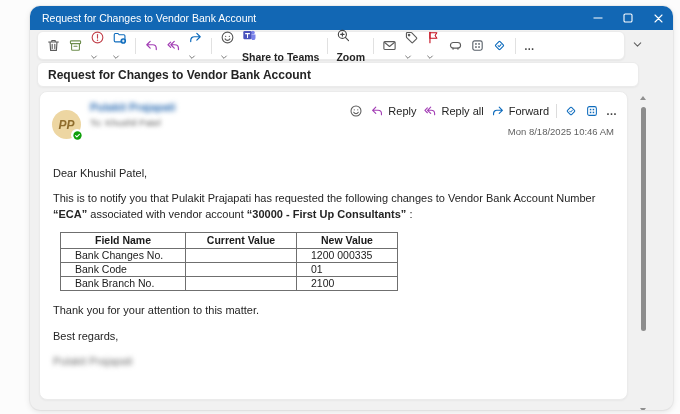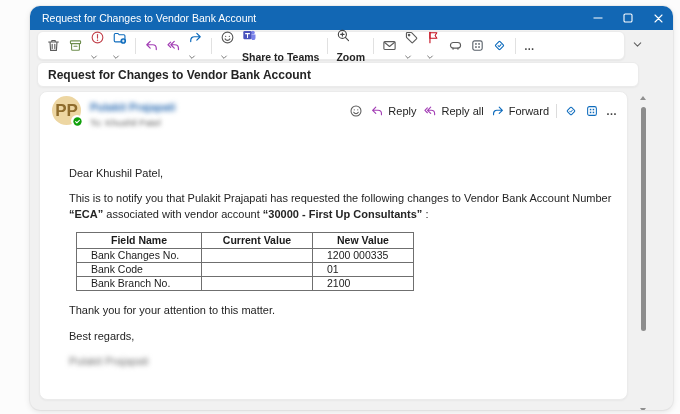--- a/index.html
+++ b/index.html
@@ -48,37 +48,37 @@
   .subject-text{font-size:12px;font-weight:700;color:#242424;padding-left:10px;white-space:nowrap;}
 
   
   .message-card{
     position:absolute;left:9px;top:85px;width:589px;height:309px;box-sizing:border-box;
     background:#fff;border:1px solid #ebebeb;border-radius:8px;
     box-shadow:0 1px 2px rgba(0,0,0,.04);overflow:hidden;
   }
   .msg-header{position:relative;height:46px;}
   .avatar{
-    position:absolute;left:12px;top:4px;width:29px;height:29px;border-radius:50%;
-    background:#EDD6A2;color:#8F6C2C;font-size:17px;font-weight:700;
-    display:flex;align-items:center;justify-content:center;
+    position:absolute;left:12px;top:18px;width:29px;height:29px;border-radius:50%;
+    background:#EDD6A2;color:#8F6C2C;font-size:12px;font-weight:700;
+    display:flex;align-items:center;justify-content:center;font-style:italic;
   }
   .presence{position:absolute;right:-2px;bottom:-2px;width:12px;height:12px;border-radius:50%;
     background:#fff;display:flex;align-items:center;justify-content:center;}
   .sender-block{position:absolute;left:50px;top:9px;}
   .sender-name{color:#2B6CB3;font-size:11px;font-weight:600;filter:blur(2.4px);white-space:nowrap;}
   .to-line{color:#616161;font-size:9.5px;margin-top:4px;filter:blur(2.2px);white-space:nowrap;}
   .redacted{user-select:none;}
 
   .hdr-actions{position:absolute;right:10px;top:12px;display:flex;align-items:center;gap:7px;}
   .hdr-act{display:flex;align-items:center;gap:4px;font-size:11px;color:#242424;}
   .hdr-div{width:1px;height:14px;background:#dcdcdc;}
   .hdr-date{position:absolute;right:13px;top:34px;font-size:9.5px;color:#616161;white-space:nowrap;}
 
-  .msg-body{padding:28px 14px 0 13px;font-size:11px;color:#242424;line-height:1.4;margin-left:16px;}
+  .msg-body{padding:28px 14px 0 13px;font-size:11px;color:#242424;line-height:1.4;}
   .msg-body p{margin:0 0 10px 0;}
   .para{max-width:565px;}
   .bold{font-weight:700;}
 
   table.changes{border-collapse:collapse;margin:2px 0 12px 7px;font-size:10.5px;color:#1b1b1b;}
   table.changes th,table.changes td{border:1px solid #6f6f6f;padding:0 14px;height:13px;line-height:13px;white-space:nowrap;}
   table.changes th{font-weight:700;text-align:center;height:15px;}
   .col-field{width:96px;} .col-cur{width:82px;} .col-new{width:72px;}
 
   .signature{color:#6e6e6e;filter:blur(2.4px);width:fit-content;margin-bottom:14px;}
@@ -379,20 +379,21 @@
                   <rect x="5.5" y="8.8" width="1.7" height="1.7"></rect>
                   <rect x="8.8" y="8.8" width="1.7" height="1.7"></rect>
                 </g>
               </svg>
             </span>
           </button>
         <button class="hdr-act">
             <span style="font-weight:700;color:#444;">…</span>
           </button>
       </div>
+      <div class="hdr-date">Mon 8/18/2025 10:46 AM</div>
     </div>
 
     <div class="msg-body">
       <p class="para">Dear Khushil Patel,</p>
       <p class="para"><span>This is to notify you that Pulakit Prajapati has requested the following changes to Vendor Bank Account Number </span><span class="bold">“ECA”</span><span> associated with vendor account </span><span class="bold">“30000 - First Up Consultants”</span><span> :</span></p>
 
       <table class="changes">
         <tbody>
             <tr>
           <th class="col-field">Field Name</th>

